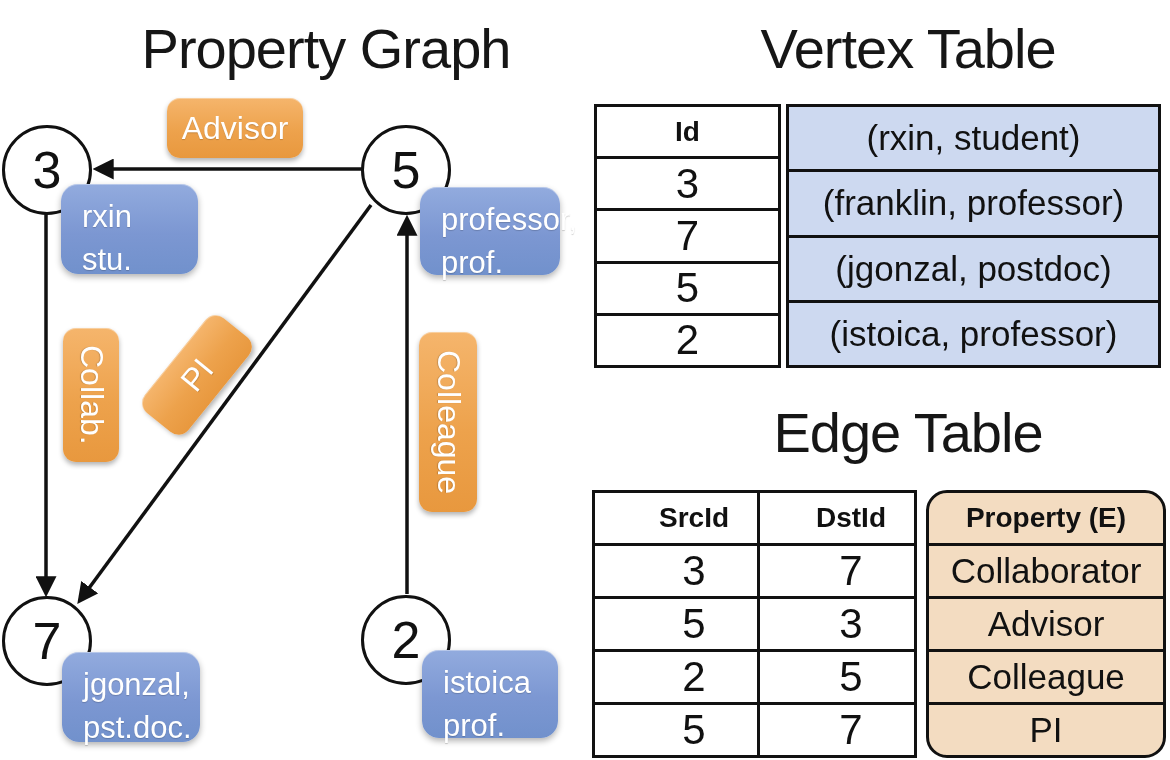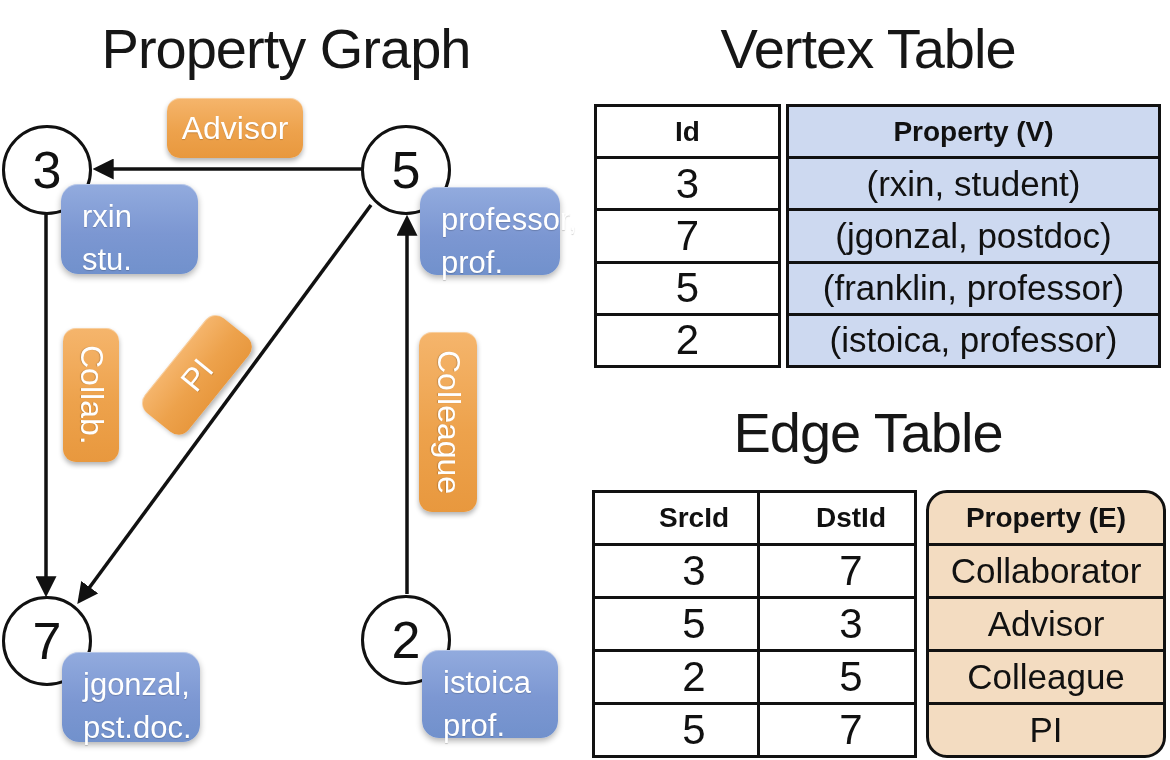--- a/index.html
+++ b/index.html
@@ -1,19 +1,19 @@
 <!DOCTYPE html>
 <html><head>
 <meta charset="utf-8">
 <style>
   html,body{margin:0;padding:0;background:#fff;}
   .stage{position:relative;width:1170px;height:760px;background:#ffffff;overflow:hidden;
          font-family:"Liberation Sans",sans-serif;color:#111;}
   .title{position:absolute;text-align:center;font-size:56px;letter-spacing:-1px;
-         color:#161616;white-space:nowrap;}
+         color:#161616;white-space:nowrap;margin-left:40px;}
   
   .edges-svg{position:absolute;left:0;top:0;}
   .gnode{position:absolute;width:90px;height:90px;box-sizing:border-box;border:3.5px solid #111;
          border-radius:50%;background:#fff;display:flex;align-items:center;justify-content:center;
          font-size:52px;z-index:2;}
   .vprop{position:absolute;z-index:3;border-radius:17px;box-sizing:border-box;
          background:linear-gradient(180deg,#92abde 0%,#7c97d2 55%,#7191cc 100%);
          box-shadow:0 3px 6px rgba(0,0,0,0.30), inset 0 1px 0 rgba(255,255,255,0.35);
          color:#fff;font-size:31px;line-height:43px;padding:11px 0 0 21px;
          text-shadow:0 1px 1px rgba(0,0,0,0.18);}
@@ -88,24 +88,23 @@
   <div class="elabel vert" style="left:419px;top:332px;width:58px;height:180px;">Colleague</div>
 
   <div class="dtable" style="left:594px;top:104px;width:187px;height:264px;background:#fff;">
     <div class="cell hdr">Id</div>
     <div class="cell num">3</div>
     <div class="cell num">7</div>
     <div class="cell num">5</div>
     <div class="cell num">2</div>
   </div>
   <div class="dtable" style="left:786px;top:104px;width:375px;height:264px;background:#CDD9F0;">
-    <div class="cell hdr">Property (V)</div>
     <div class="cell">(rxin, student)</div>
+    <div class="cell">(franklin, professor)</div>
     <div class="cell">(jgonzal, postdoc)</div>
-    <div class="cell">(franklin, professor)</div>
     <div class="cell">(istoica, professor)</div>
   </div>
 
   <div class="dtable" style="left:592px;top:490px;width:325px;height:268px;background:#fff;">
     <div class="row2">
       <div class="c c1 cell hdr" style="border-bottom:none;">SrcId</div>
       <div class="c c2 cell hdr" style="border-bottom:none;">DstId</div>
     </div>
     <div class="row2">
       <div class="c c1 cell num" style="border-bottom:none;">3</div>

